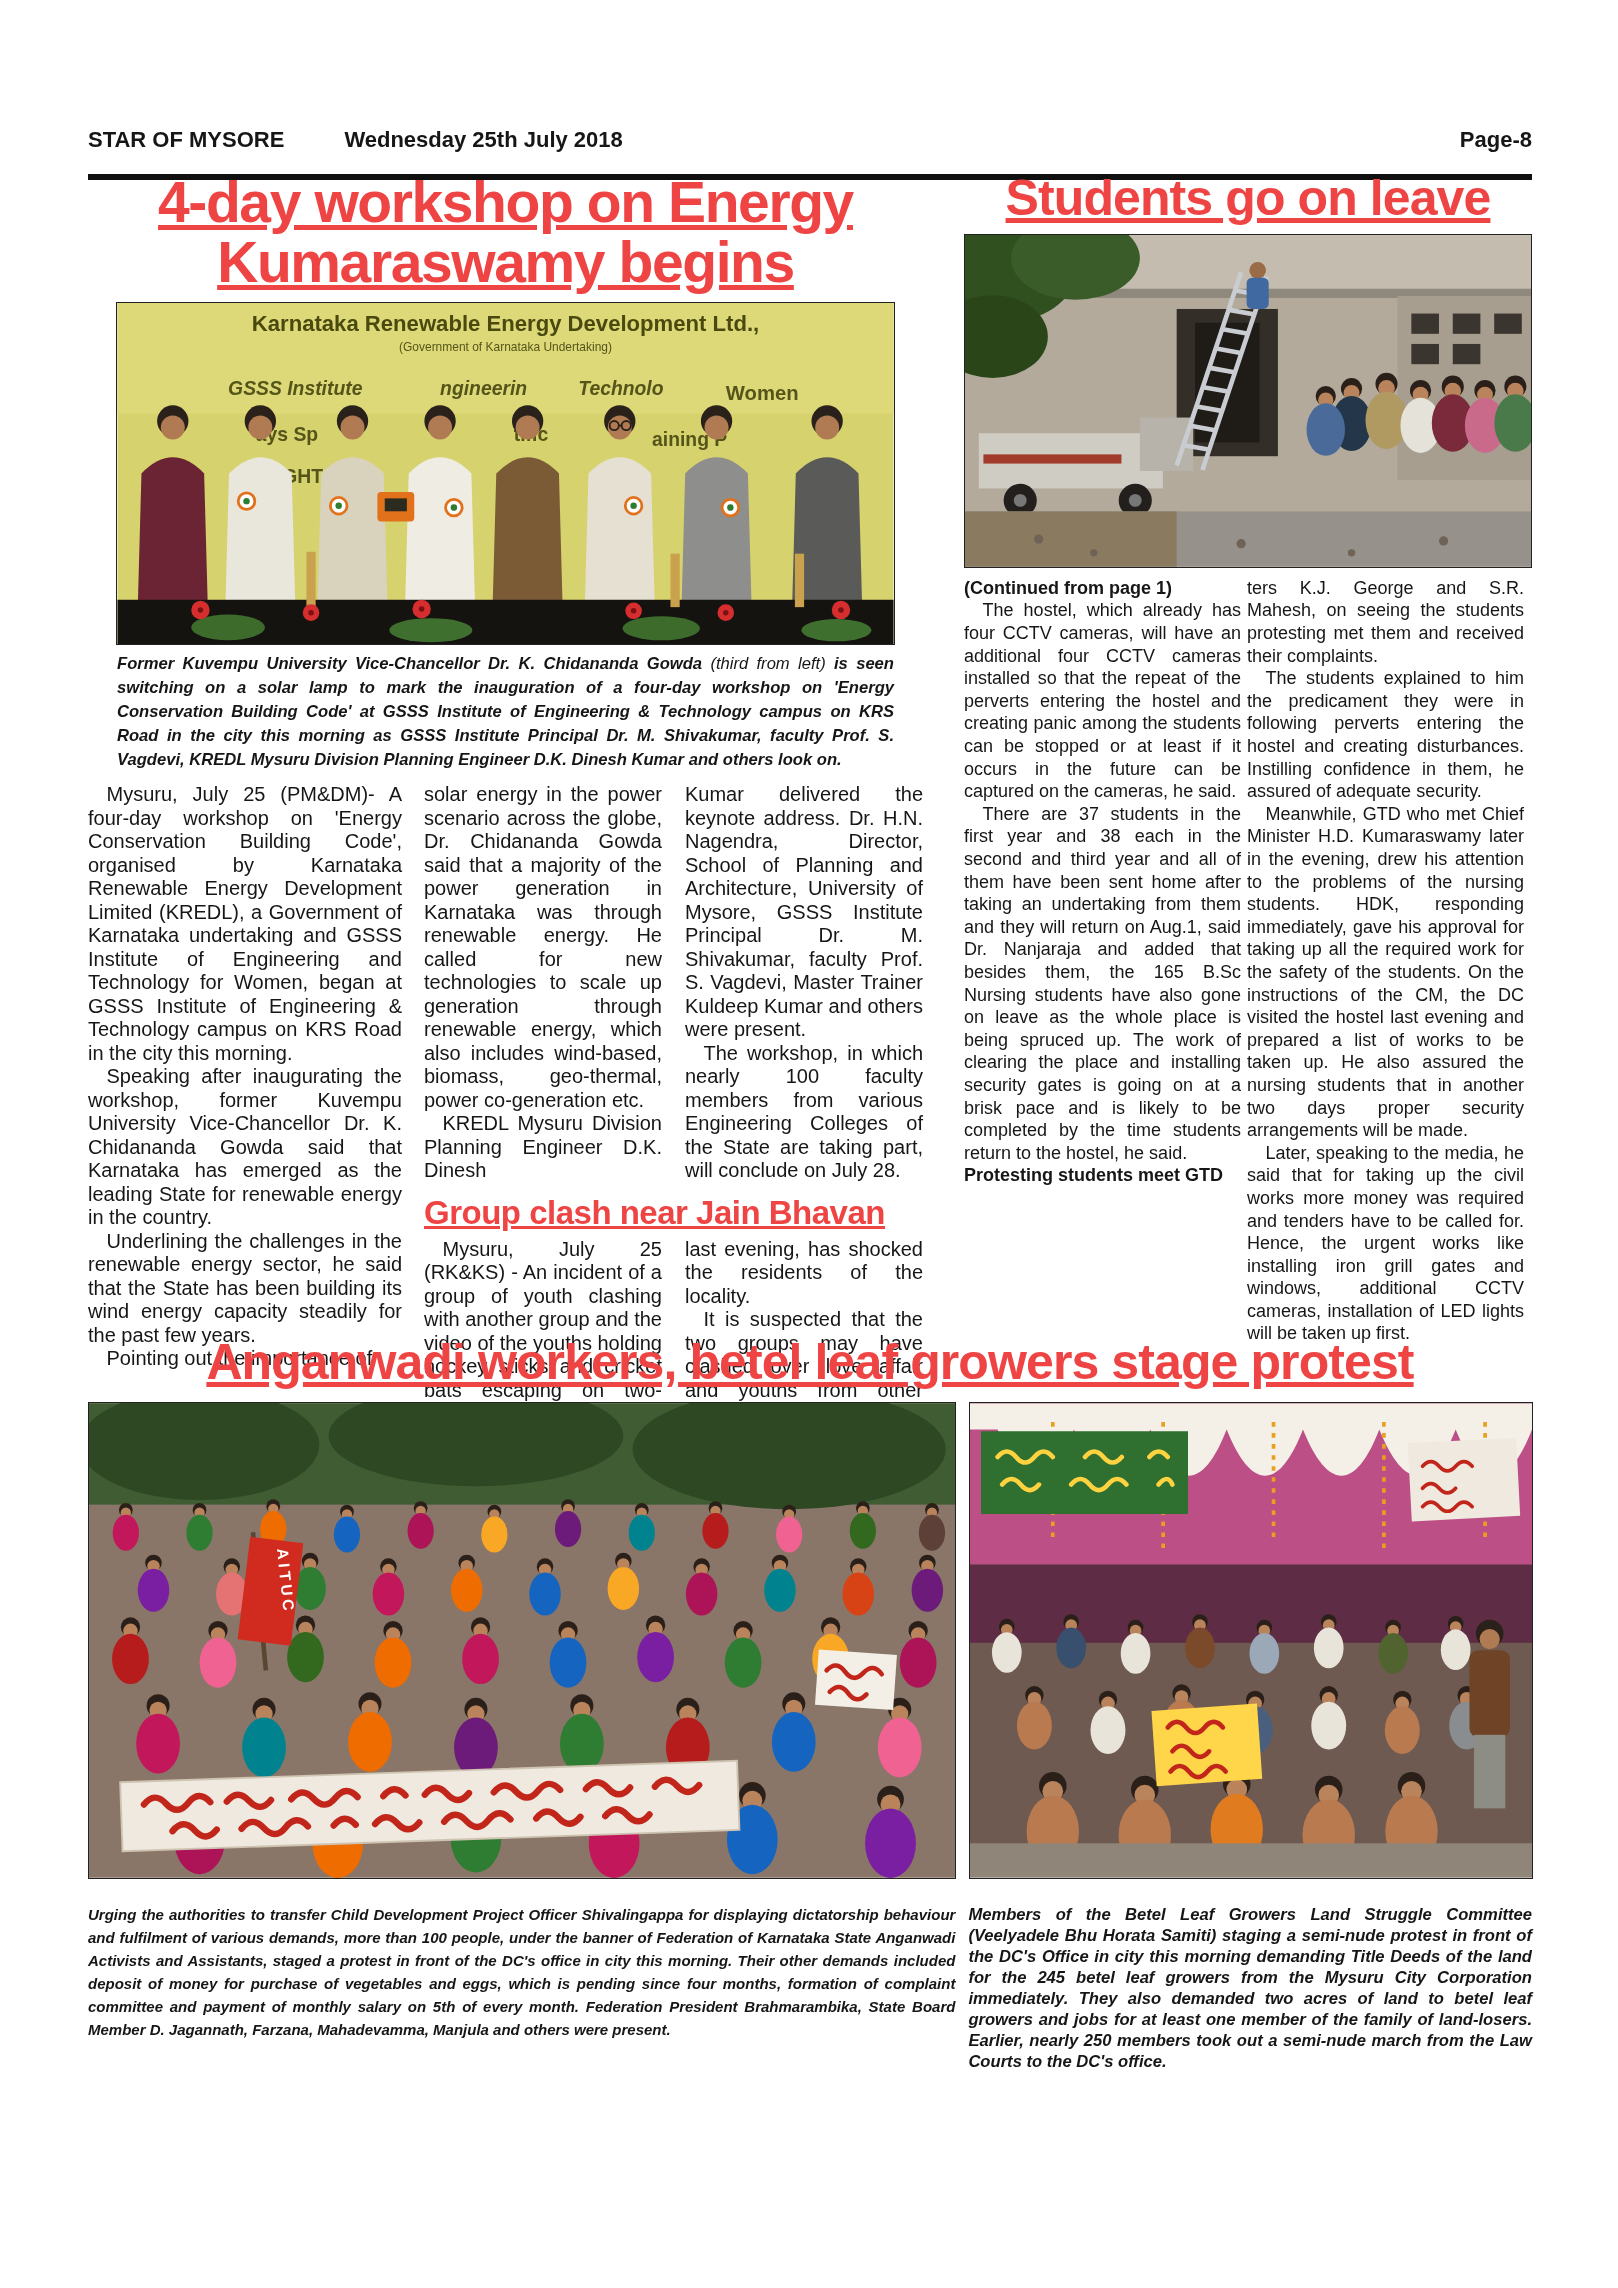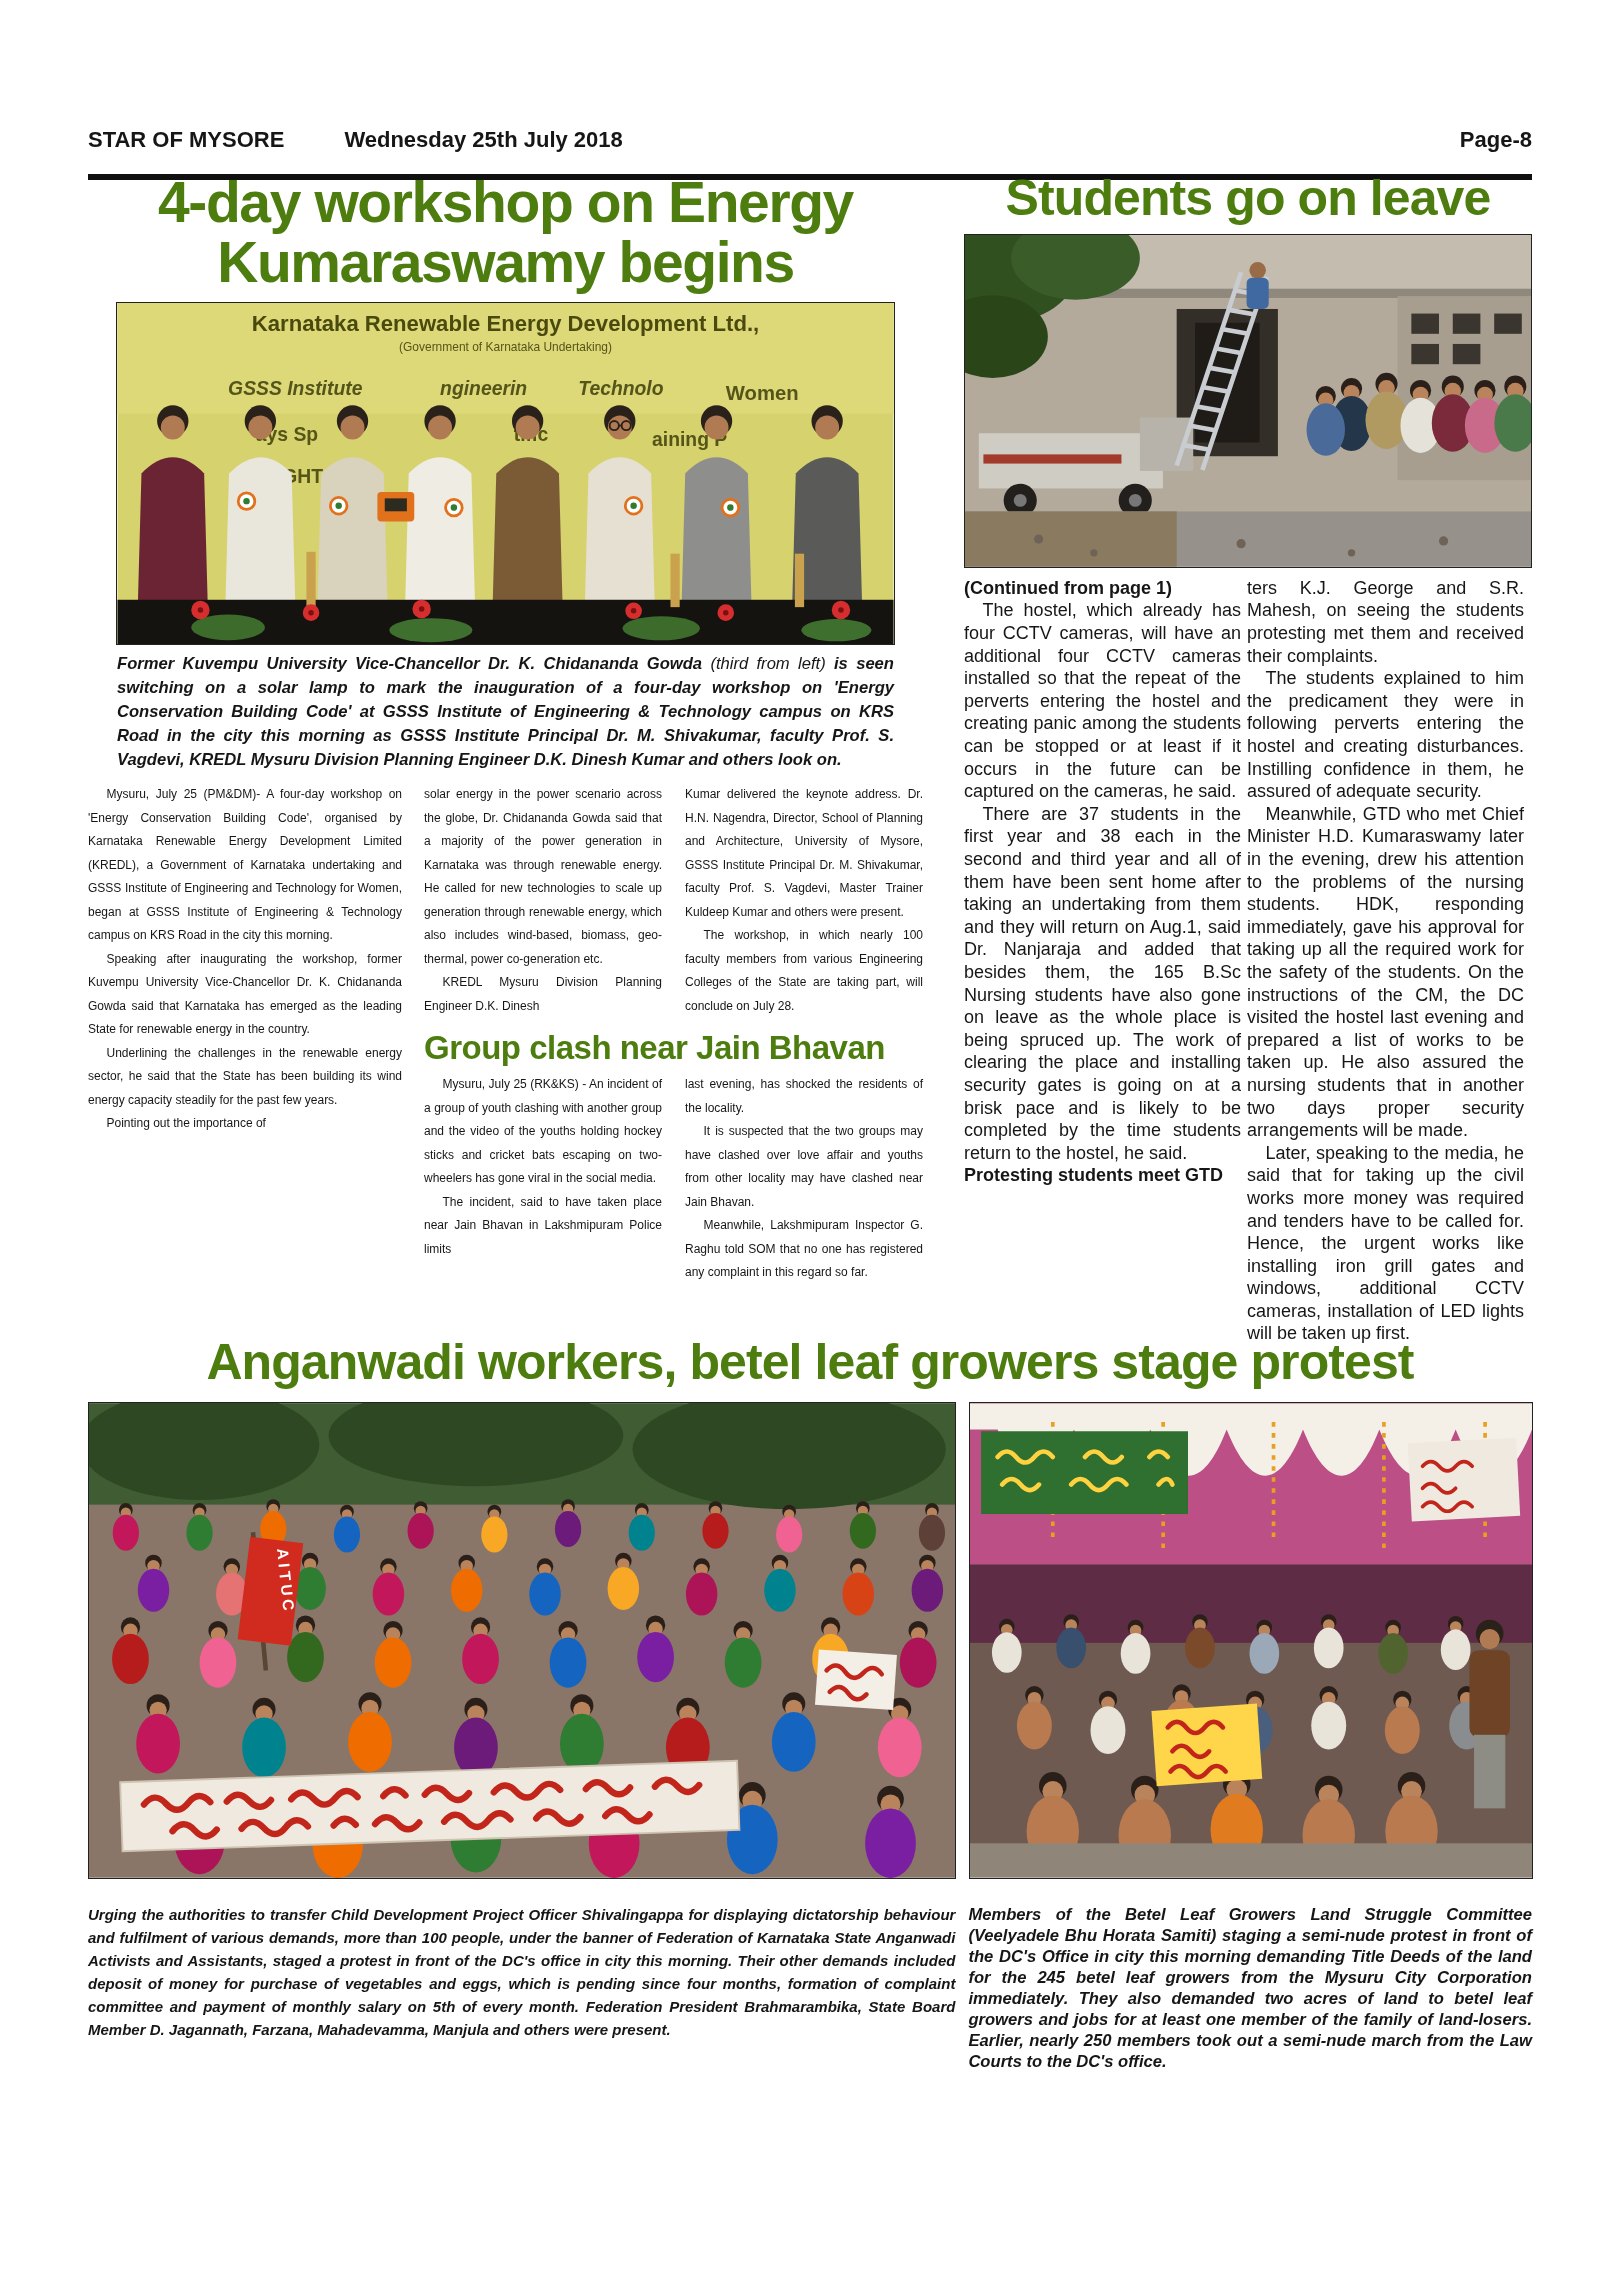--- a/index.html
+++ b/index.html
@@ -9,35 +9,35 @@
   
   .hdr{position:absolute;left:88px;top:127px;width:1444px;display:flex;align-items:baseline;
        border-bottom:6.5px solid #101010;padding-bottom:21px;font-weight:bold;font-size:22px;}
   .hdr .date{margin-left:60px;}
   .hdr .pg{margin-left:auto;}
   
   .top-wrap{position:absolute;left:88px;top:172px;width:1444px;display:flex;}
   .workshop-sec{width:835px;}
   .gutter{width:42px;}
   .students-sec{width:568px;}
-  h1{margin:0;font-weight:bold;color:#4d7c0f;}
+  h1{margin:0;font-weight:bold;color:#ef4444;text-decoration:underline;}
   .headline-workshop{font-size:57px;line-height:1.06;letter-spacing:-1.4px;text-align:center;margin-bottom:9.2px;}
   .headline-students{font-size:50px;line-height:1.05;letter-spacing:-0.9px;text-align:center;margin-bottom:9.2px;}
   .ph{border:0.9px solid #222;}
   .photo1-wrap{width:777px;margin:0 auto;}
   .caption1{width:777px;margin:7.4px auto 0;font-style:italic;font-weight:bold;font-size:16.6px;
             line-height:24px;text-align:justify;}
   .caption1 .lite{font-weight:normal;}
   .ebody{margin-top:11px;display:flex;}
   .ecol1{width:314px;margin-right:22px;}
   .eright{width:499px;}
   .e23{display:flex;}
   .ecol2{width:238px;margin-right:23px;}
   .ecol3{width:238px;}
-  .ebody p, .clash-cols p{font-size:12px;line-height:23.5px;text-align:justify;margin:0;}
+  .ebody p, .clash-cols p{font-size:20px;line-height:23.5px;text-align:justify;margin:0;}
   p.ind{text-indent:18.5px;}
   .headline-clash{font-size:33px;line-height:1.05;letter-spacing:-0.5px;text-align:left;margin:13px 0 7.4px;}
   .clash-cols{display:flex;}
   .ccol1{width:238px;margin-right:23px;}
   .ccol2{width:238px;}
   .sbody{margin-top:9.2px;display:flex;}
   .scol1{width:277px;margin-right:6px;}
   .scol2{width:277px;}
   .sbody p{font-size:18px;line-height:22.6px;text-align:justify;margin:0;}
   .cont-line{font-weight:bold;text-align:center;text-indent:0;}

